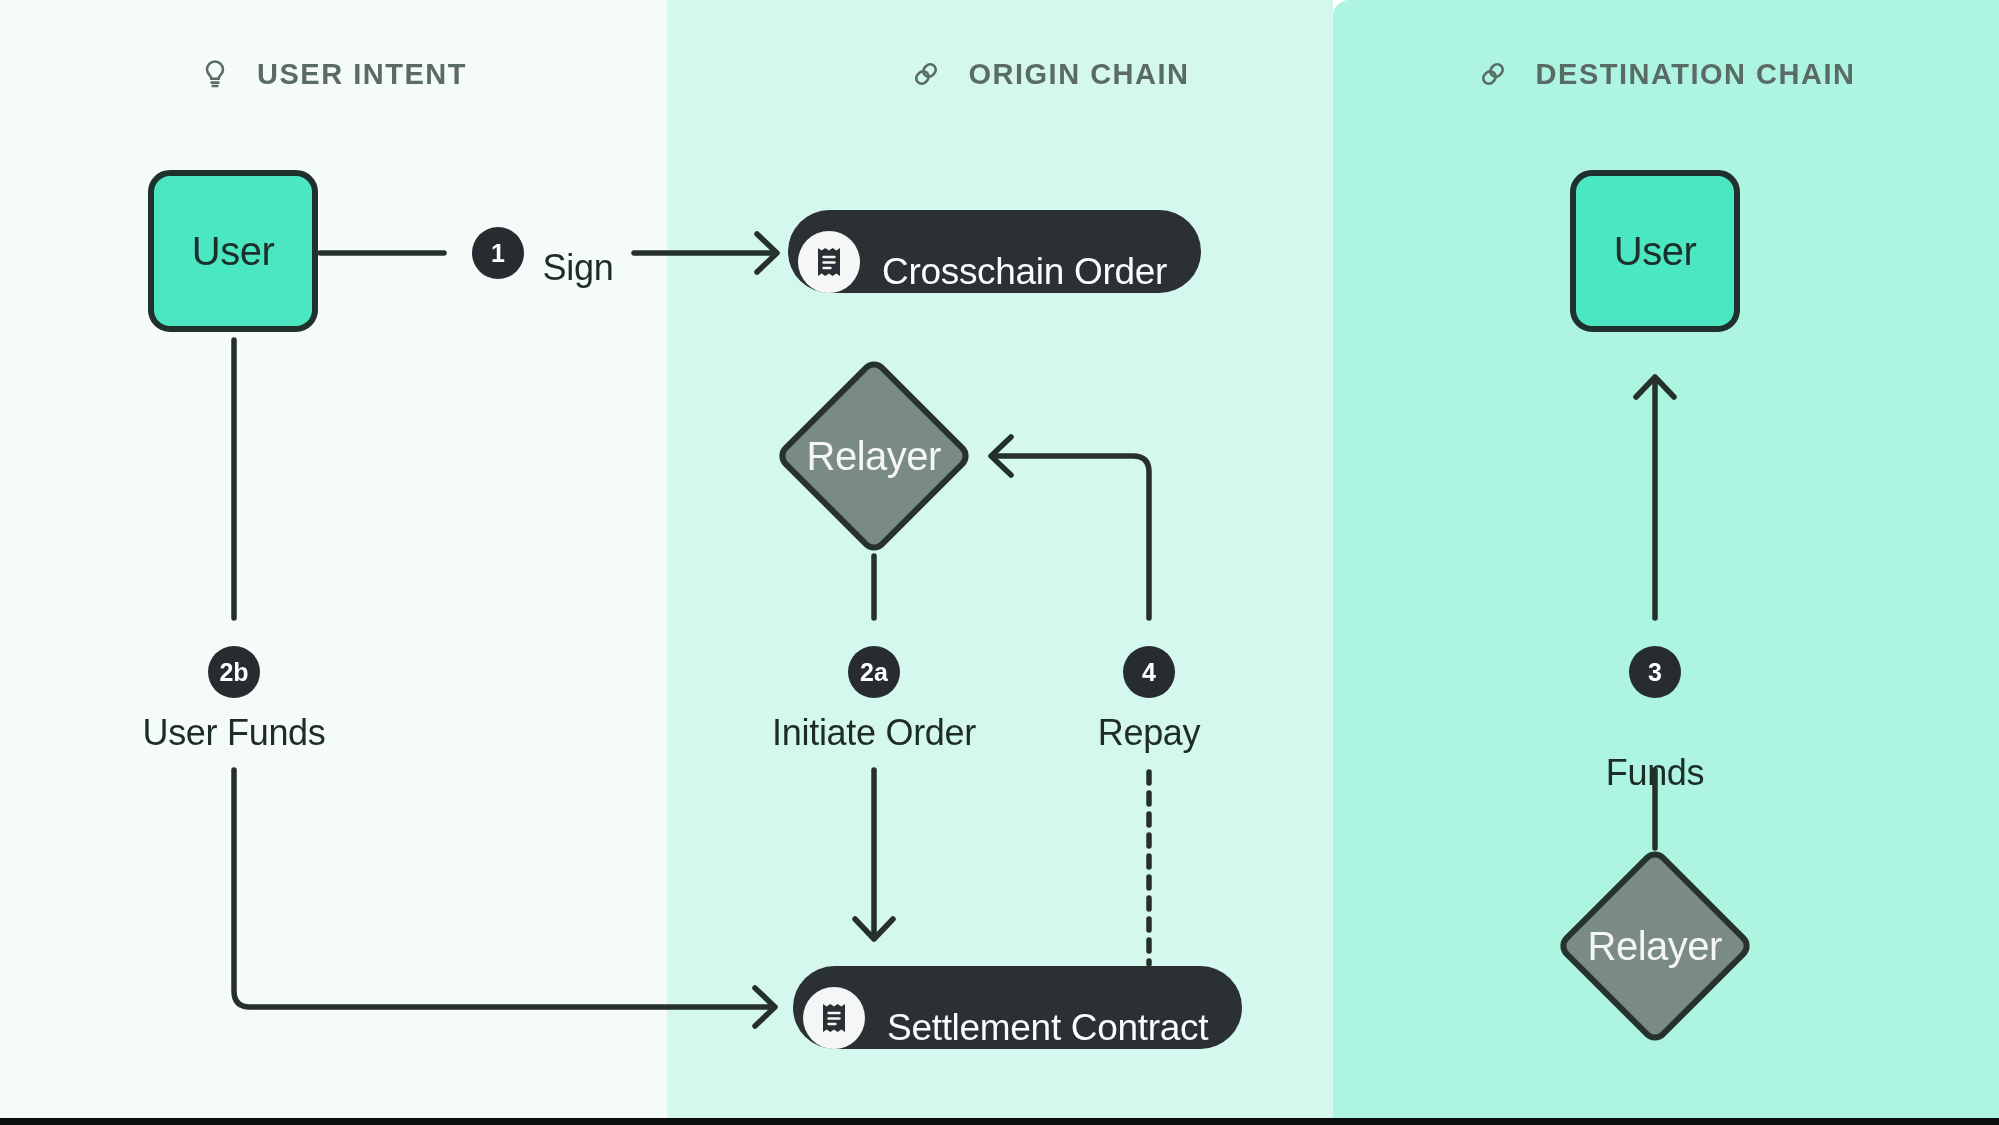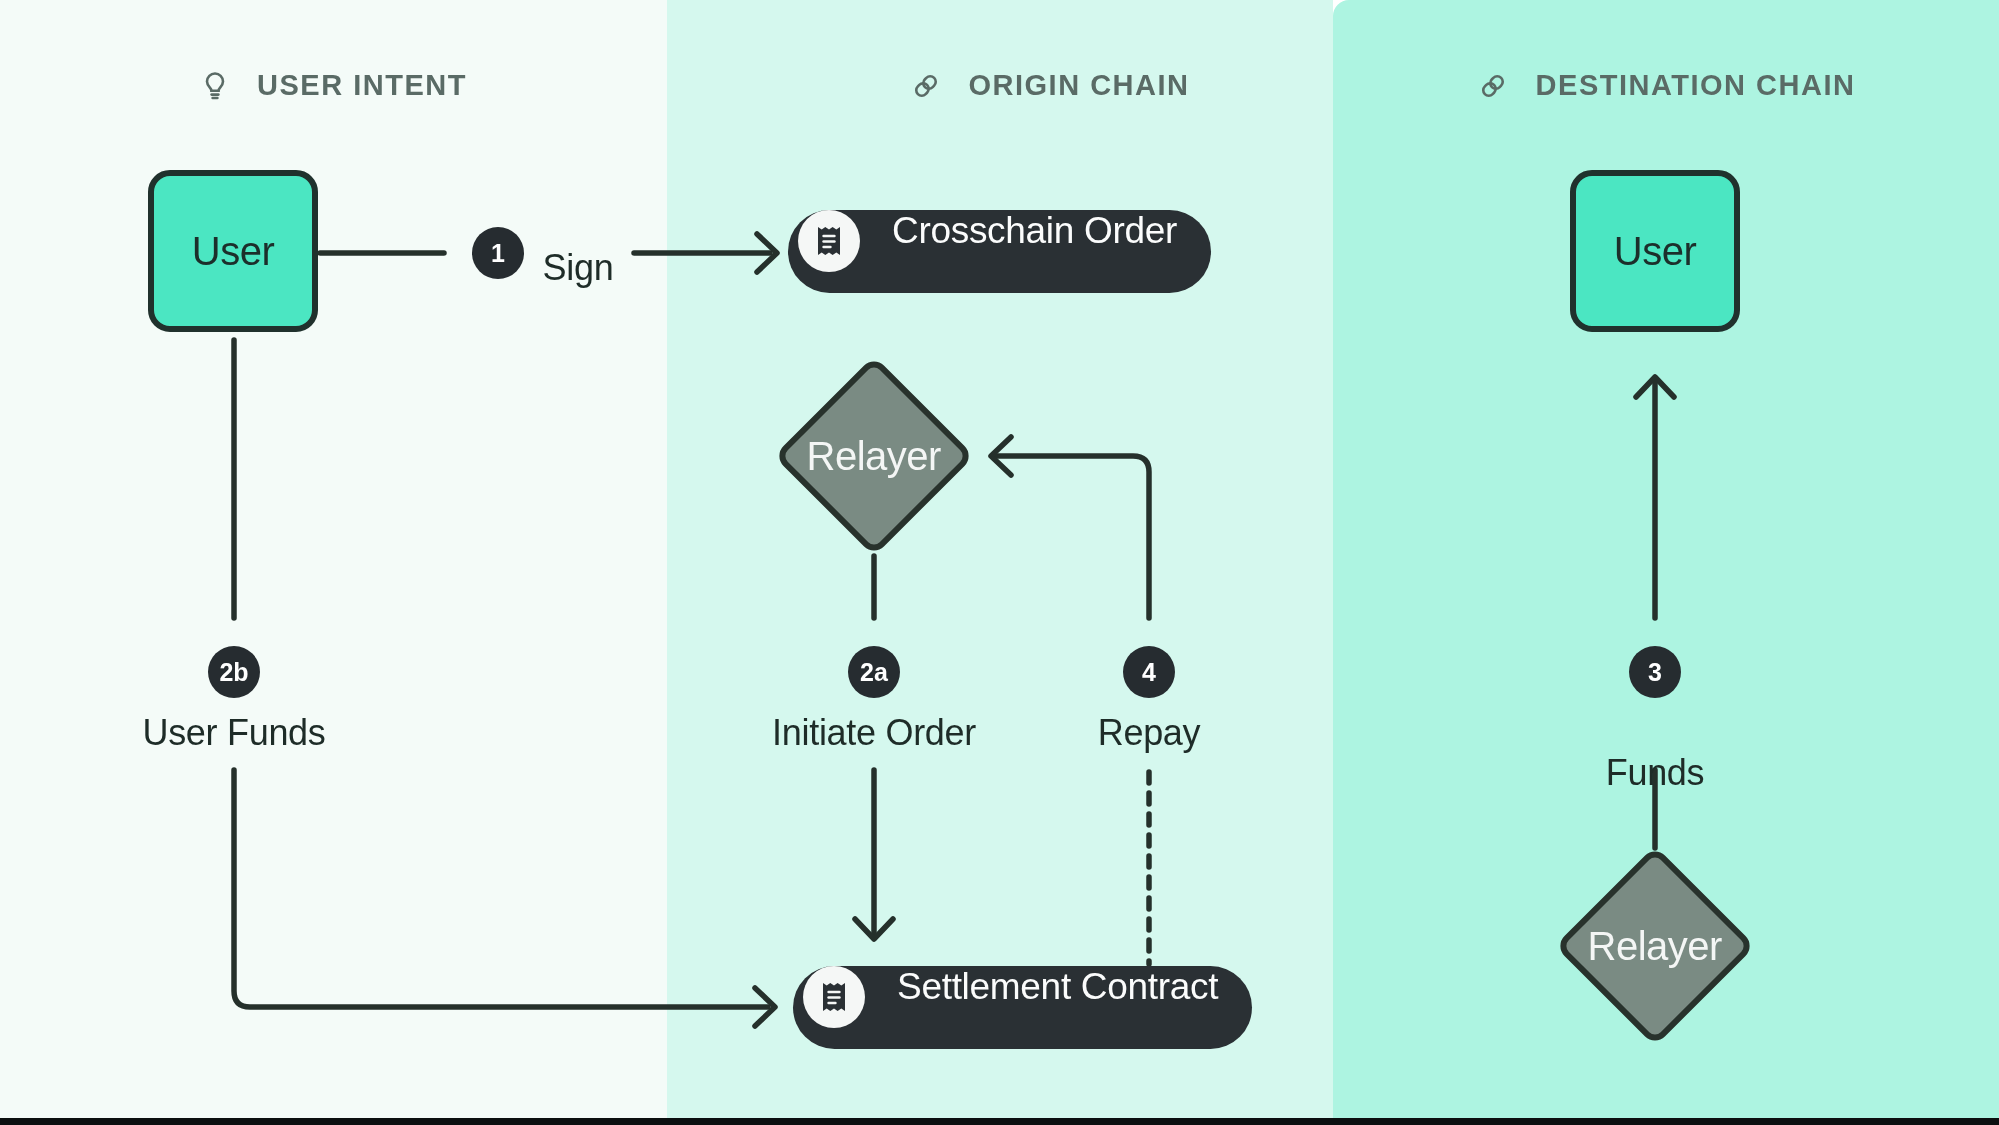--- a/index.html
+++ b/index.html
@@ -9,21 +9,21 @@
   }
   
   .panel{position:absolute;top:0;height:1118px;}
   .panel-left{left:0;width:667px;background:#F4FBF8;}
   .panel-mid{left:667px;width:666px;background:#D5F8EE;}
   .panel-right{left:1333px;width:666px;background:#ADF4E1;border-top-left-radius:16px;}
   .bottom-bar{position:absolute;left:0;top:1118px;width:1999px;height:7px;background:#0B0F10;}
 
   
   .col-header{
-    position:absolute;top:58px;height:44px;display:flex;align-items:flex-end;
+    position:absolute;top:58px;height:44px;display:flex;align-items:flex-start;
     justify-content:center;gap:27px;color:#5A6B66;font-size:29px;font-weight:700;
     letter-spacing:1.5px;
   }
   .hdr-left{left:0;width:667px;}
   .hdr-mid{left:667px;width:765px;}
   .hdr-right{left:1333px;width:666px;}
   .hdr-icon{display:block;flex:0 0 auto;}
 
   
   .entity-box{
@@ -42,21 +42,21 @@
     transform:rotate(45deg);transform-origin:center;
     display:flex;align-items:center;justify-content:center;
   }
   .diamond span{transform:rotate(-45deg);color:#F4F6F5;font-size:40px;font-weight:500;letter-spacing:-0.5px;}
   .relayer-origin{left:803px;top:385px;}
   .relayer-dest{left:1584px;top:875px;}
 
   
   .pill{
     position:absolute;height:83px;border-radius:42px;background:#2A3034;
-    display:inline-flex;align-items:flex-start;gap:32px;padding:0 34px 0 10px;
+    display:inline-flex;align-items:flex-end;gap:22px;padding:0 34px 0 10px;
     color:#FBFCFC;font-size:37px;font-weight:500;letter-spacing:-0.3px;white-space:nowrap;
   }
   .pill .icon-circle{
     flex:0 0 auto;width:62px;height:62px;border-radius:50%;background:#F5F7F6;
     display:flex;align-items:center;justify-content:center;
   }
   .pill-crosschain{left:788px;top:210px;}
   .pill-settlement{left:793px;top:966px;}
 
   

